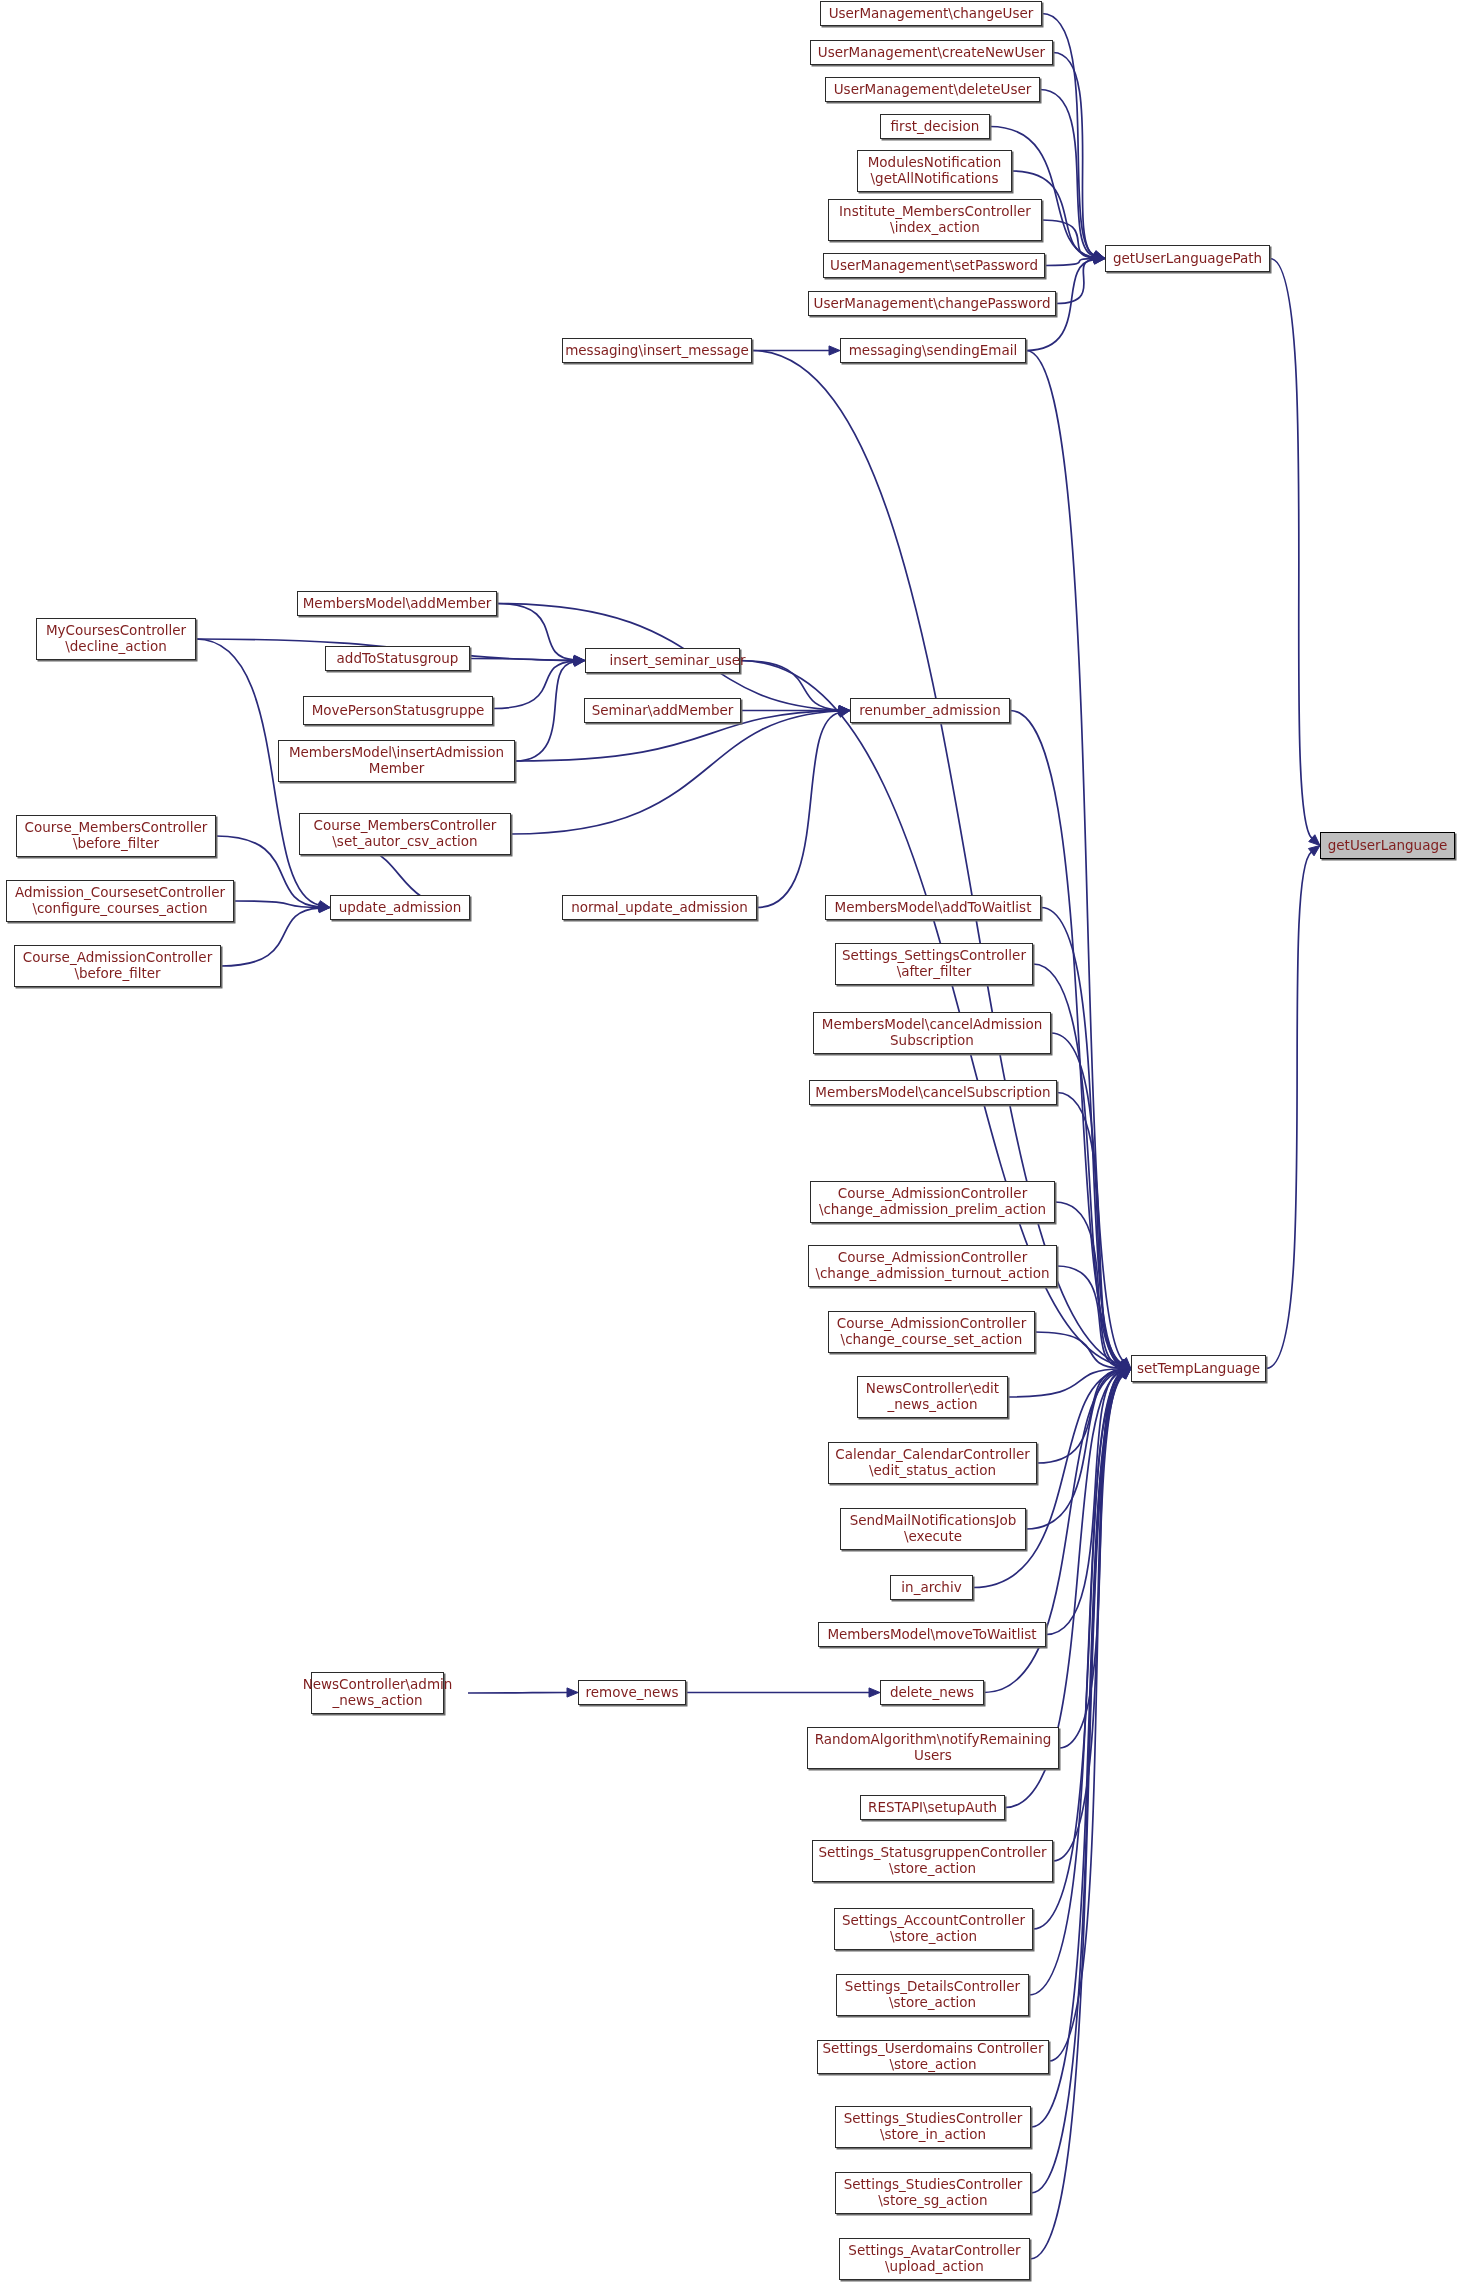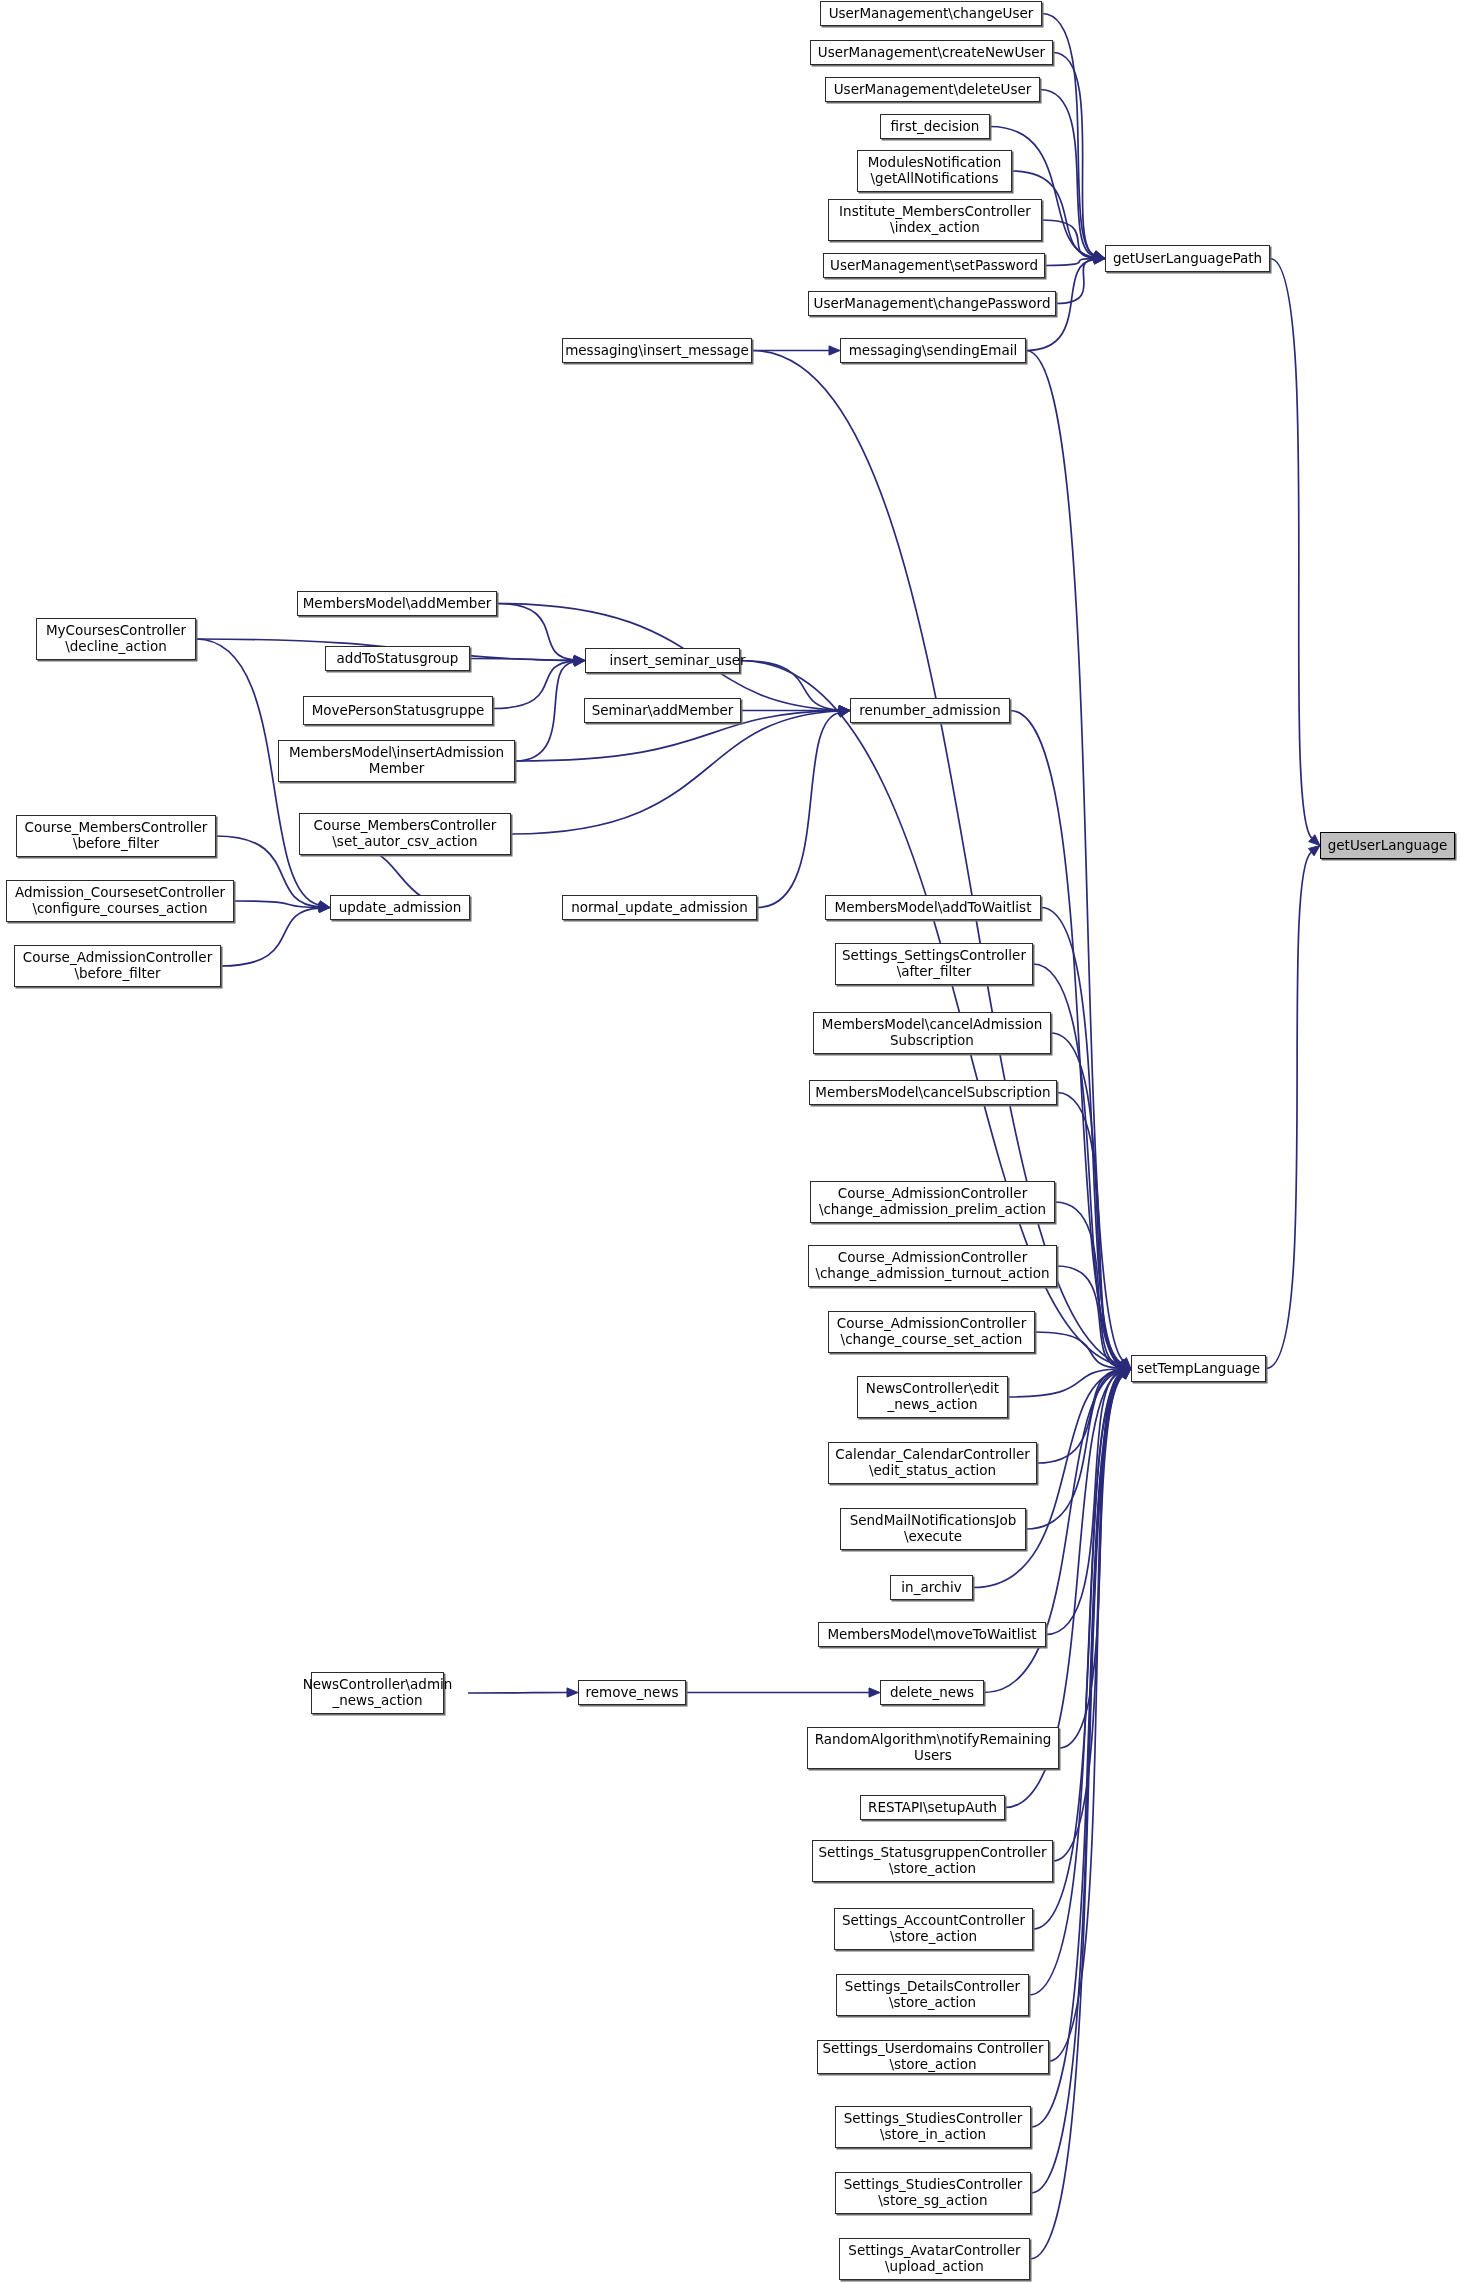--- a/index.html
+++ b/index.html
@@ -40,21 +40,21 @@
     box-sizing: border-box;
     background: #ffffff;
     border: 1px solid #2b2b2b;
     box-shadow: 1.5px 1.5px 0 0 #6b6b6b;
     display: flex;
     align-items: center;
     justify-content: center;
     text-align: center;
     font-size: 13.5px;
     line-height: 1.18;
-    color: #000000;
+    color: #7f1d1d;
     font-family: "DejaVu Sans", sans-serif;
     white-space: pre-line;
     padding: 1px 4px;
     z-index: 5;
   }
   .node.current {
     background: #bfbfbf;
     border: 1px solid #000000;
     font-weight: normal;
   }

